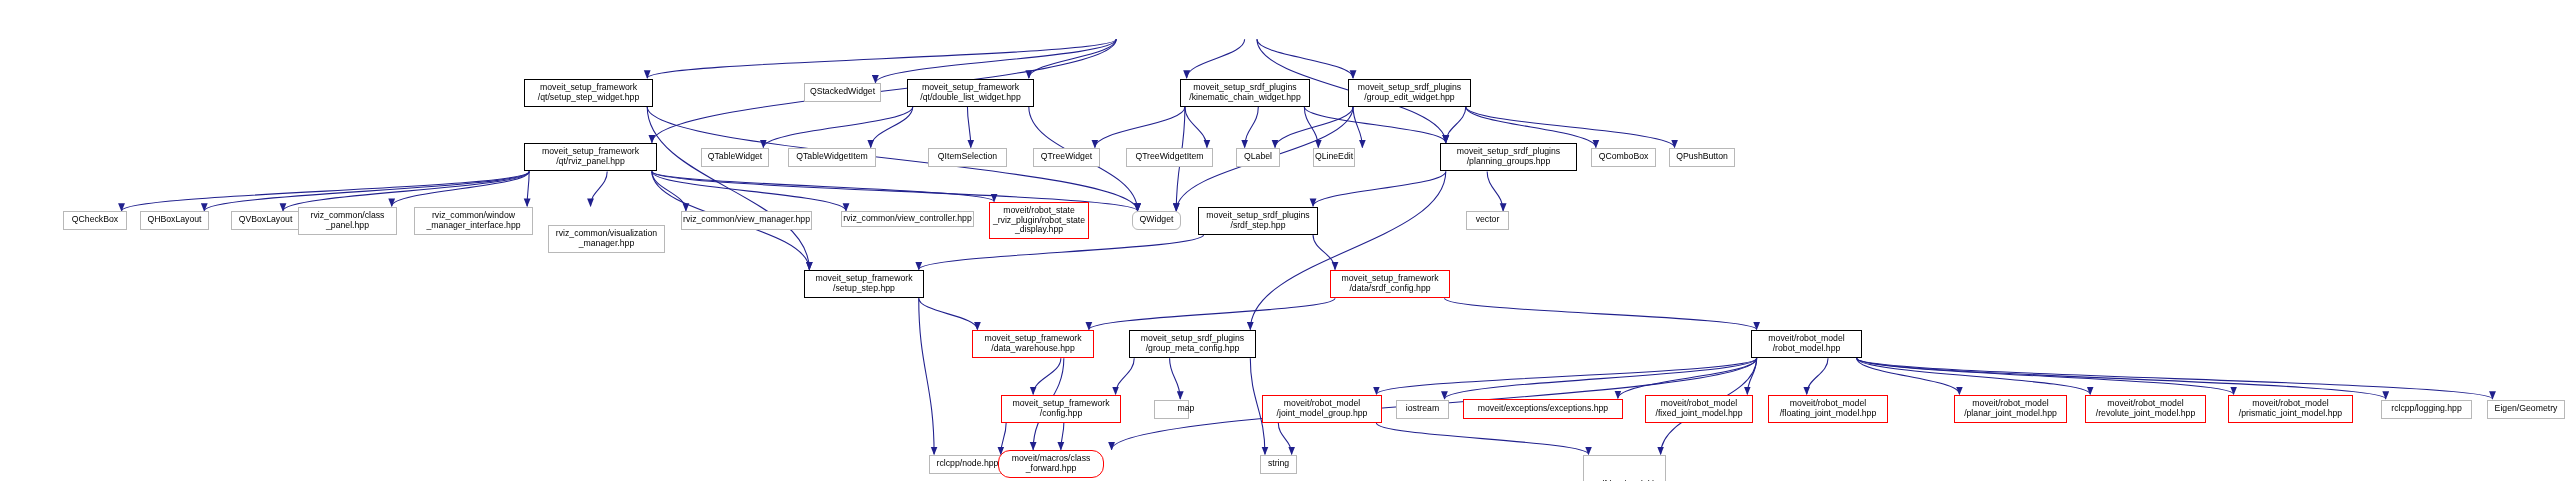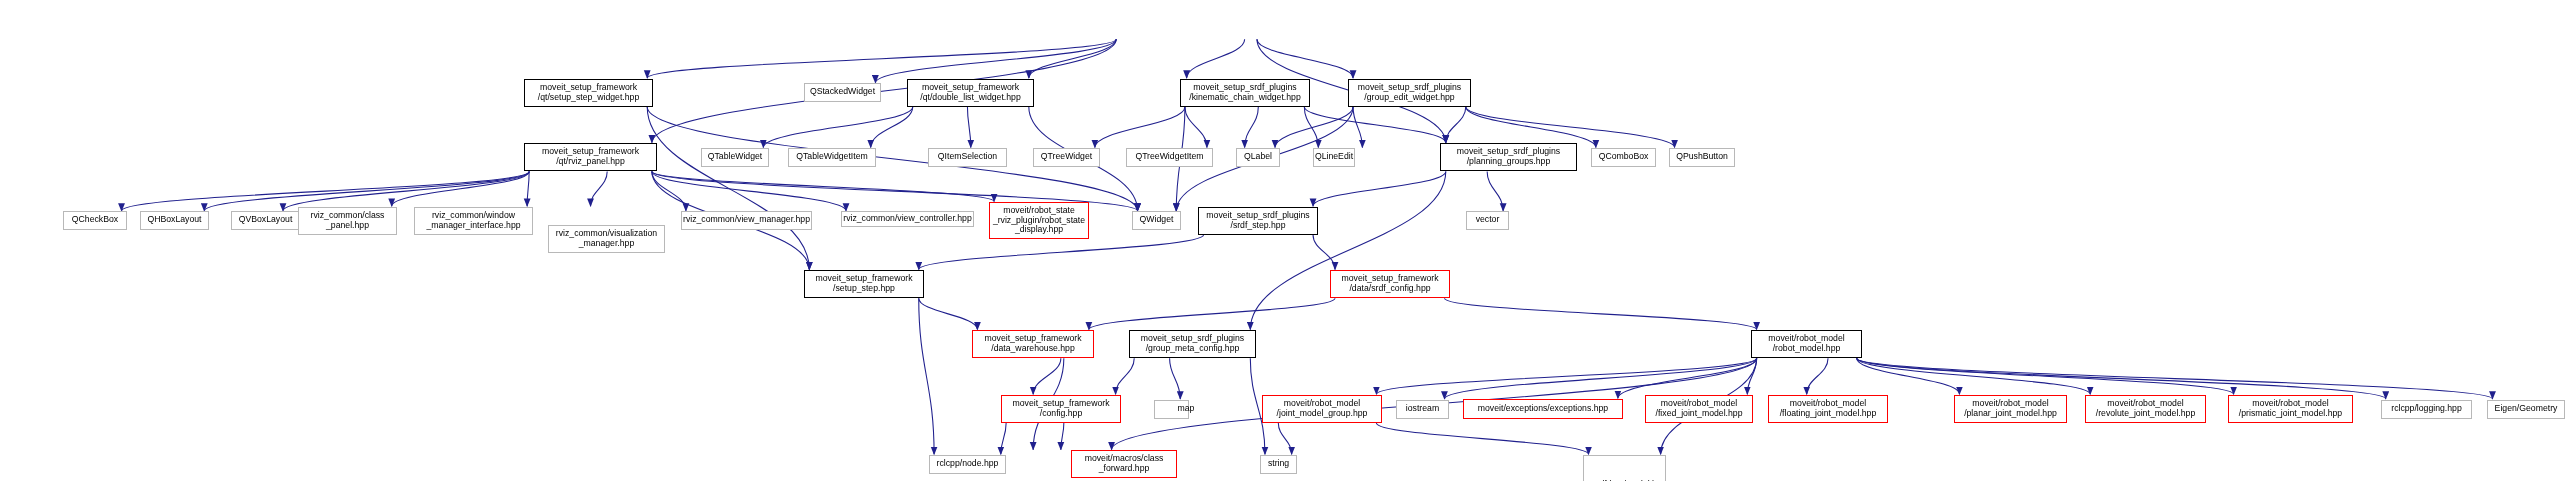--- a/index.html
+++ b/index.html
@@ -174,21 +174,21 @@
       <span>rviz_common/view_manager.hpp</span>
     </div>
     <div class="node external" style="left: 841px; top: 211px; width: 133px; height: 16px;">
       <span>rviz_common/view_controller.hpp</span>
     </div>
     <div class="node truncated" style="left: 989px; top: 202px; width: 100px; height: 37px;">
       <span>moveit/robot_state</span>
       <span>_rviz_plugin/robot_state</span>
       <span>_display.hpp</span>
     </div>
-    <div class="node external" style="left: 1132px; top: 211px; width: 49px; height: 18.7px;">
+    <div class="node external" style="left: 1132px; top: 211px; width: 49px; height: 18.7px; border-radius: 6px;">
       <span>QWidget</span>
     </div>
     <div class="node internal" style="left: 1198px; top: 207px; width: 120px; height: 28px;">
       <span>moveit_setup_srdf_plugins</span>
       <span>/srdf_step.hpp</span>
     </div>
     <div class="node external" style="left: 1466px; top: 211px; width: 43px; height: 18.7px;">
       <span>vector</span>
     </div>
     <div class="node internal" style="left: 804px; top: 270px; width: 120px; height: 28px;">
@@ -250,21 +250,21 @@
     </div>
     <div class="node external" style="left: 2381px; top: 400px; width: 91px; height: 18.7px;">
       <span>rclcpp/logging.hpp</span>
     </div>
     <div class="node external" style="left: 2487px; top: 400px; width: 78px; height: 18.7px;">
       <span>Eigen/Geometry</span>
     </div>
     <div class="node external" style="left: 929px; top: 455px; width: 77px; height: 18.7px;">
       <span>rclcpp/node.hpp</span>
     </div>
-    <div class="node truncated" style="left: 1071px; top: 450px; width: 106px; height: 28px;">
+    <div class="node truncated" style="left: 998px; top: 450px; width: 106px; height: 28px; border-radius: 12px;">
       <span>moveit/macros/class</span>
       <span>_forward.hpp</span>
     </div>
     <div class="node external" style="left: 1260px; top: 455px; width: 37px; height: 18.7px;">
       <span>string</span>
     </div>
     <div class="node external" style="left: 1583px; top: 455px; width: 83px; height: 36px; justify-content: flex-end;">
       <span>srdfdom/model.h</span>
     </div>
   </div>

